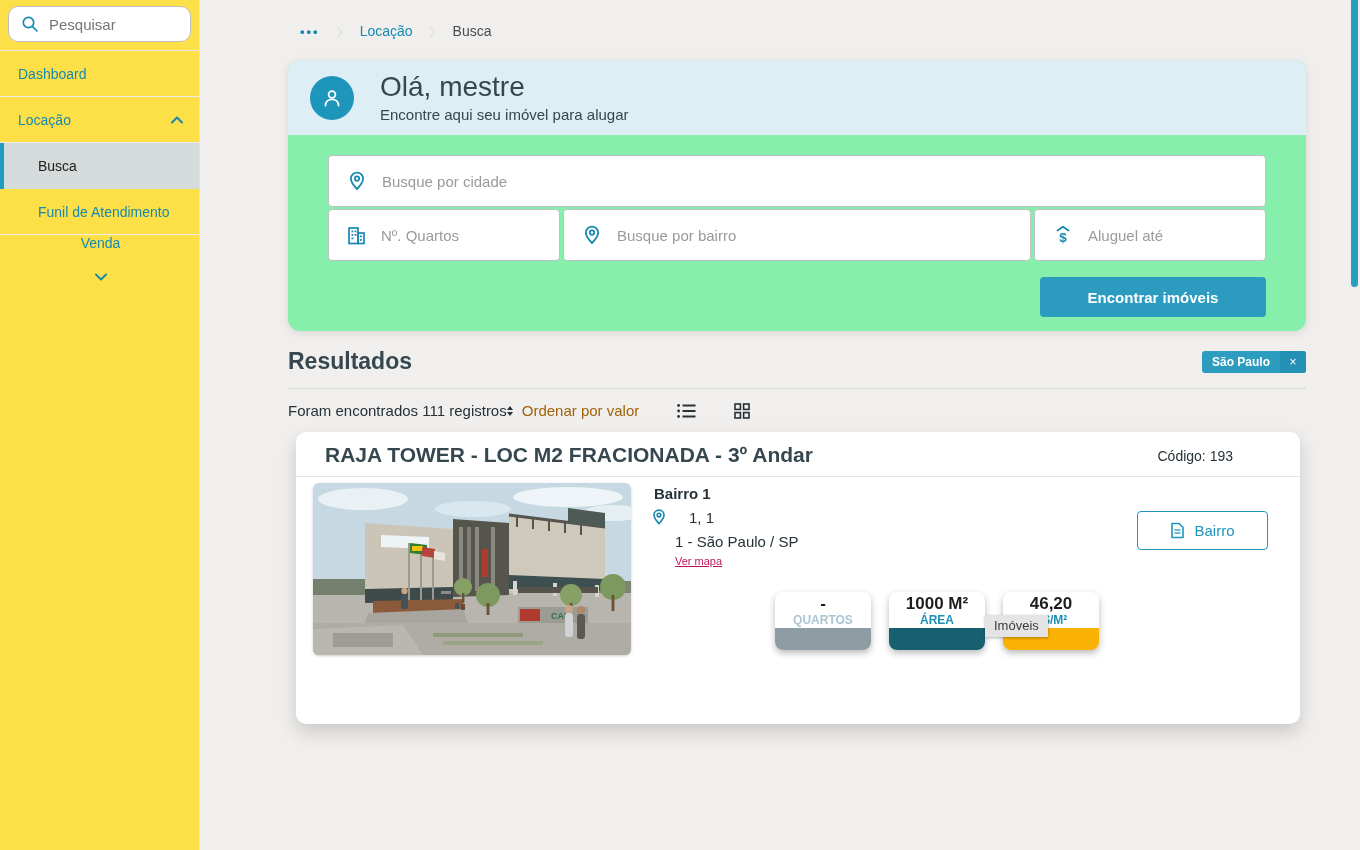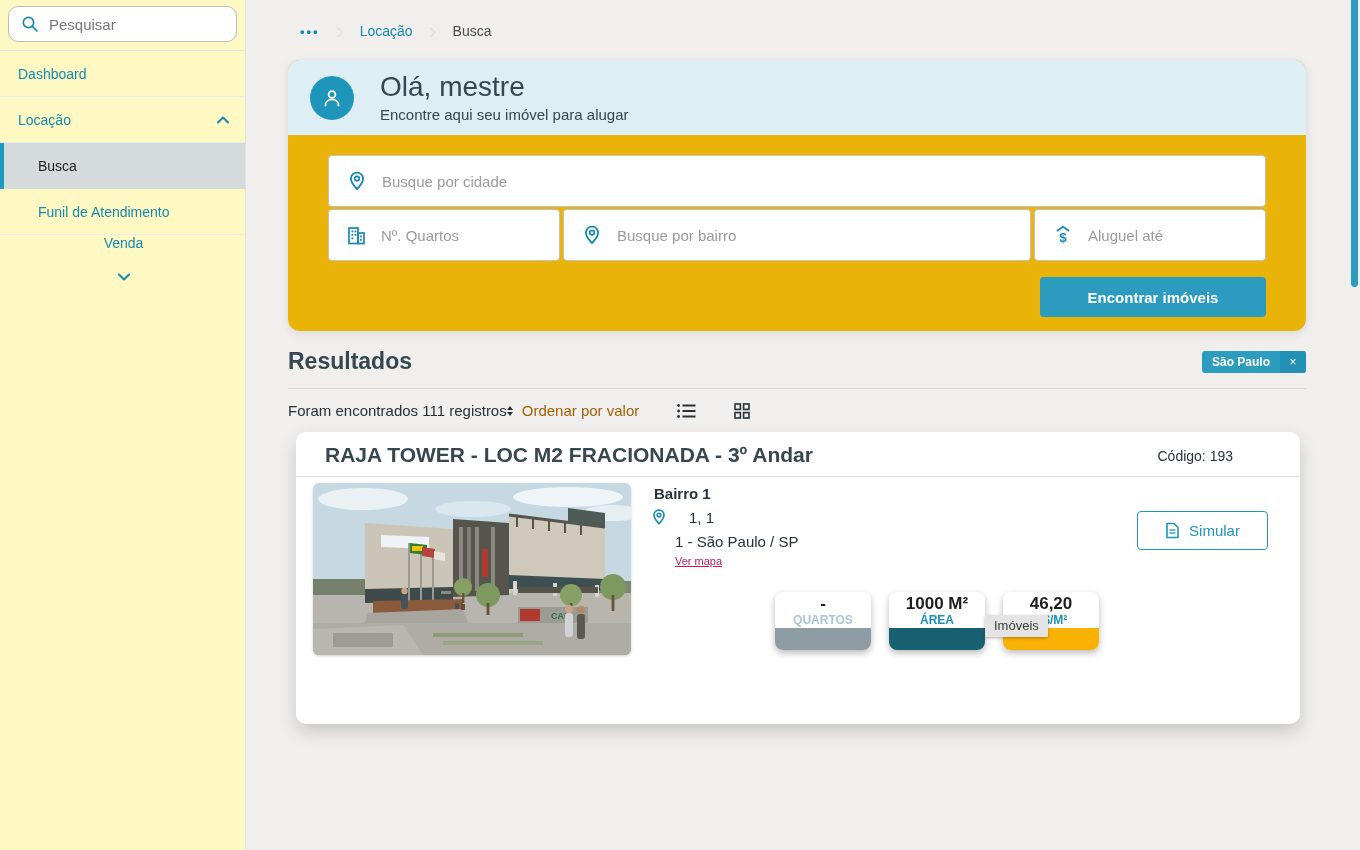--- a/index.html
+++ b/index.html
@@ -1,41 +1,41 @@
 <!DOCTYPE html>
 <html><head>
 <meta charset="utf-8">
 <style>
   * { margin:0; padding:0; box-sizing:border-box; }
   html,body { width:1360px; height:850px; overflow:hidden; }
   body { font-family:"Liberation Sans", sans-serif; background:#f0efed; position:relative; }
 
   
-  .sidebar { position:absolute; left:0; top:0; width:246px; height:850px; background:#fef9c3; border-right:1px solid #e2e2e0; }
+  .sidebar { position:absolute; left:0; top:0; width:200px; height:850px; background:#fde047; border-right:1px solid #e2e2e0; }
   .search-wrap { padding:6px 8px 8px 8px; border-bottom:1px solid #e6e6e6; }
   .search-box { display:flex; align-items:center; gap:10px; height:36px; border:1px solid #bdbdbd; border-radius:10px; padding:0 12px; background:#fff; }
   .search-box input { border:none; outline:none; font-size:15px; color:#444; width:100%; font-family:"Liberation Sans",sans-serif; background:transparent; }
   .search-box input::placeholder { color:#757575; }
   .nav-item { position:relative; height:46px; display:flex; align-items:center; justify-content:space-between; padding:0 16px 0 18px; font-size:14px; color:#1789b1; cursor:pointer; border-bottom:1px solid #ececec; }
   .nav-item.sub { padding-left:38px; }
   .nav-item.active { background:#d5dada; color:#212121; border-bottom:none; }
   .nav-item.active::before { content:""; position:absolute; left:0; top:0; bottom:0; width:4px; background:#1e9cc0; }
   .nav-item.last { border-bottom:none;flex-direction:column; }
   .chev { width:12px; height:8px; }
 
   
   .main { position:absolute; left:242px; top:0; width:1118px; height:850px; padding:0 54px 0 46px; }
   .breadcrumb { display:flex; align-items:center; margin:22px 0 0 12px; height:18px; font-size:14px; }
   .bc-dots { color:#1789b1; font-size:13px; letter-spacing:2px; font-weight:bold; cursor:pointer; }
   .bc-sep { color:#e2e2e0; font-size:24px; font-weight:300; margin:0 16px; line-height:14px; }
   .bc-link { color:#1789b1; }
   .bc-current { color:#4b4b4b; }
 
   
-  .search-card { margin-top:20px; width:1018px; background:#eab308; border-radius:12px; box-shadow:0 2px 8px rgba(0,0,0,0.10); overflow:hidden; }
+  .search-card { margin-top:20px; width:1018px; background:#86efac; border-radius:12px; box-shadow:0 2px 8px rgba(0,0,0,0.10); overflow:hidden; }
   .greeting { height:75px; background:#ddeef5; display:flex; align-items:center; padding-left:22px; gap:26px; }
   .avatar { width:44px; height:44px; border-radius:50%; background:#1e95ba; display:flex; align-items:center; justify-content:center; flex:none; }
   .greet-title { font-size:28px; color:#37474f; line-height:1.1; }
   .greet-sub { font-size:15px; color:#37474f; margin-top:3px; }
   .form { padding:20px 40px 14px 40px; }
   .field { display:flex; align-items:center; gap:14px; height:52px; border:1px solid #c1c1c1; border-radius:4px; background:#fff; padding:0 14px 0 17px; }
   .field input { border:none; outline:none; font-size:15px; color:#444; width:100%; font-family:"Liberation Sans",sans-serif; background:transparent; }
   .field input::placeholder { color:#9a9a9a; }
   .row2 { display:flex; gap:3px; margin-top:2px; }
   .f-bairro { width:468px; flex:none; }
@@ -332,21 +332,21 @@
     <a class="map-link">Ver mapa</a>
 
     <button class="btn-simulate">
       <span>
         <svg width="15" height="17" viewBox="0 0 15 17">
             <path d="M2 1.5 h7 l4 4 v10 h-11 Z" fill="none" stroke="#1e95ba" stroke-width="1.6" stroke-linejoin="round"></path>
             <line x1="4.5" y1="8" x2="10.5" y2="8" stroke="#1e95ba" stroke-width="1.3"></line>
             <line x1="4.5" y1="11" x2="10.5" y2="11" stroke="#1e95ba" stroke-width="1.3"></line>
           </svg>
       </span>
-      <span>Simular</span>
+      <span>Bairro</span>
     </button>
 
     <div class="stats-row">
       <div class="stat-chip">
         <div class="stat-top">
           <span class="stat-value">-</span>
           <span class="stat-label" style="color: rgb(169, 198, 210);">QUARTOS</span>
         </div>
         <div class="stat-bar" style="background-color: rgb(142, 157, 163);"></div>
       </div>

